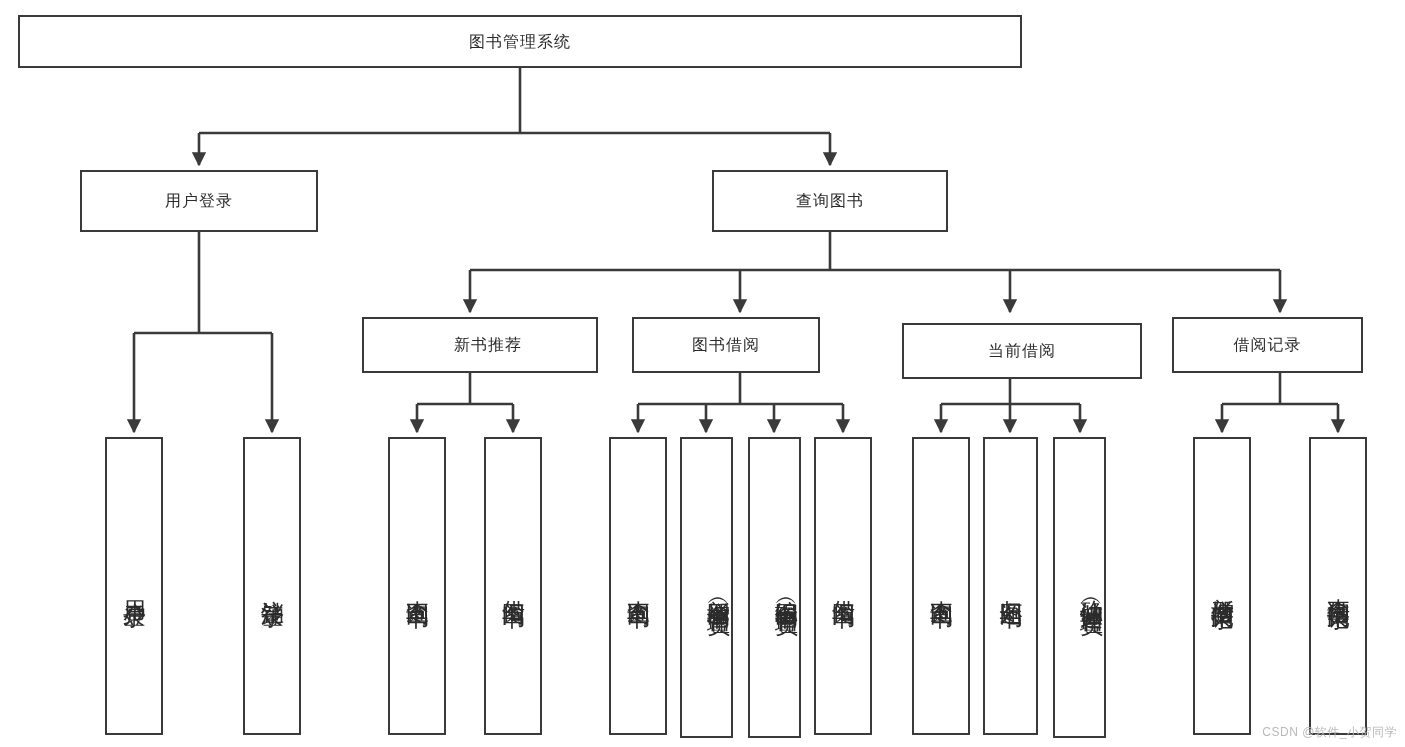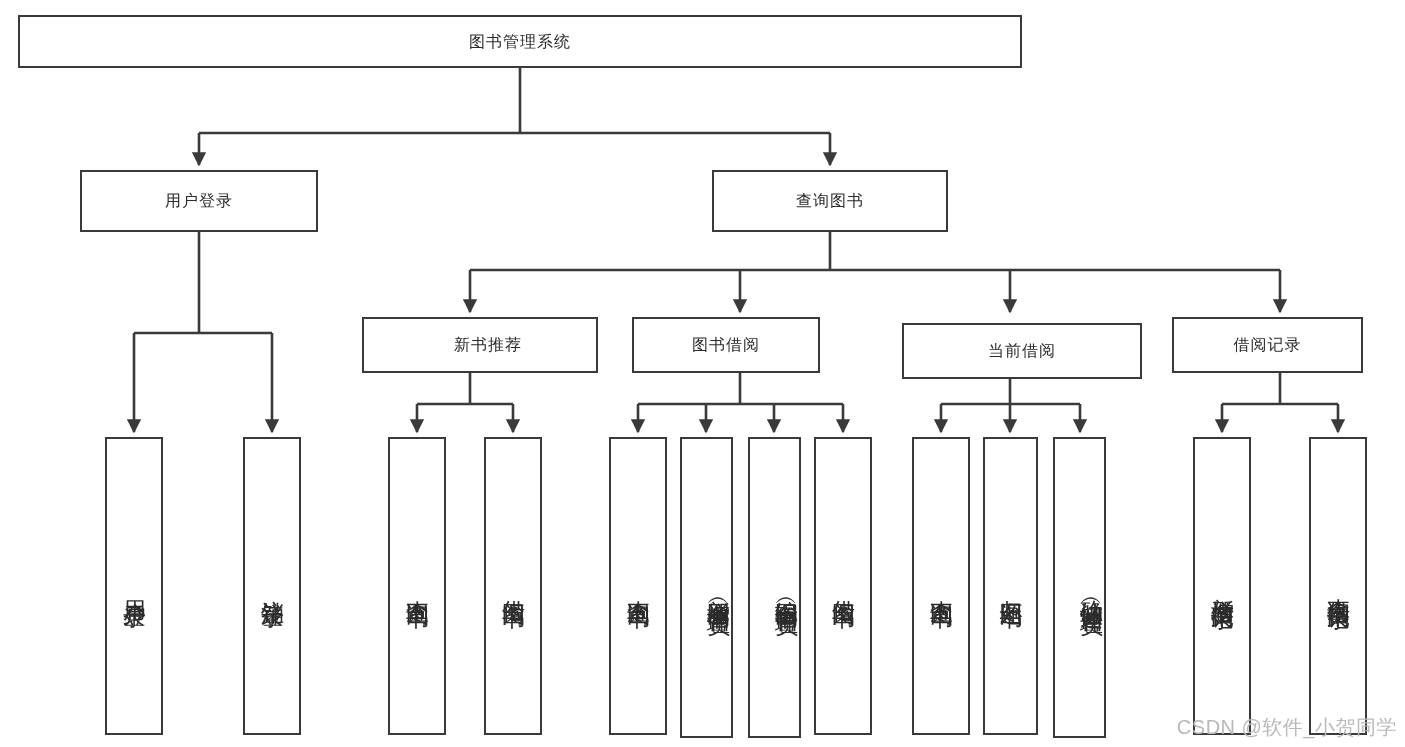--- a/index.html
+++ b/index.html
@@ -55,21 +55,21 @@
     padding-top: 0;
   }
   .node-label {
     display: block;
     white-space: nowrap;
   }
   #watermark {
     position: absolute;
     right: 8px;
     bottom: 6px;
-    font-size: 20px;
+    font-size: 12px;
     color: #b9b9b9;
     letter-spacing: 0.5px;
     white-space: nowrap;
   }
 </style>
 </head>
 <body>
 
 <div id="diagram-root">
 

